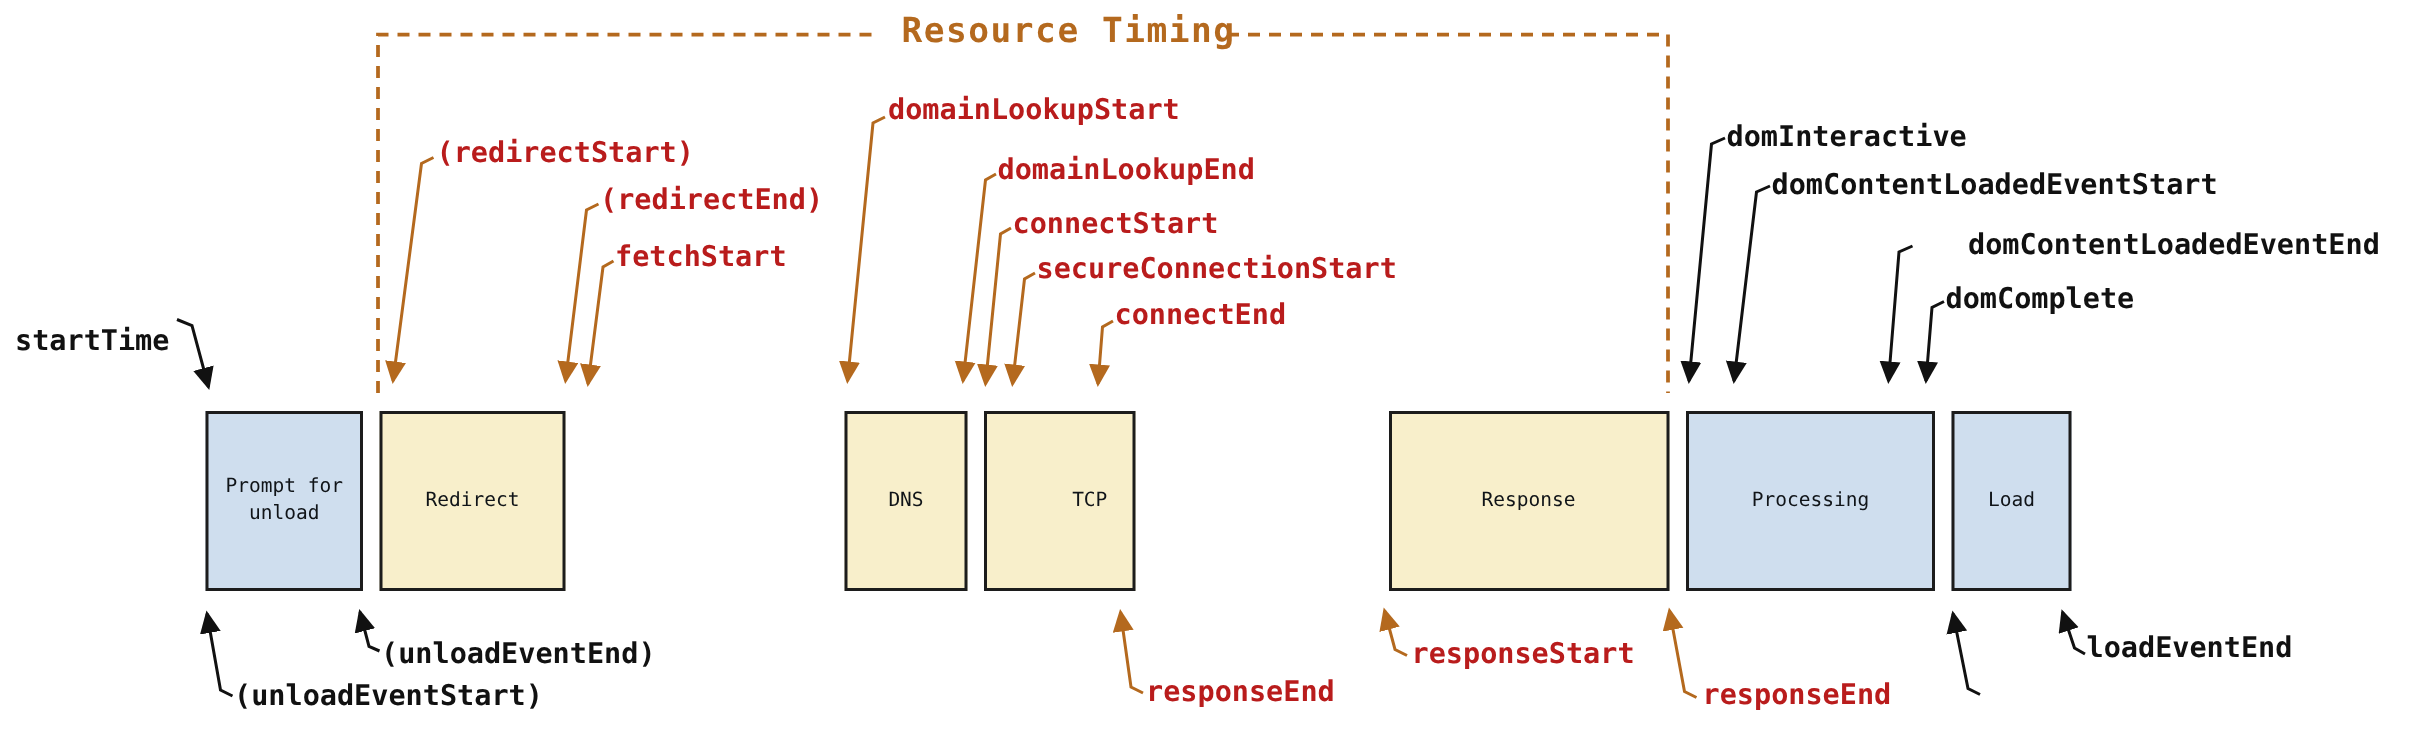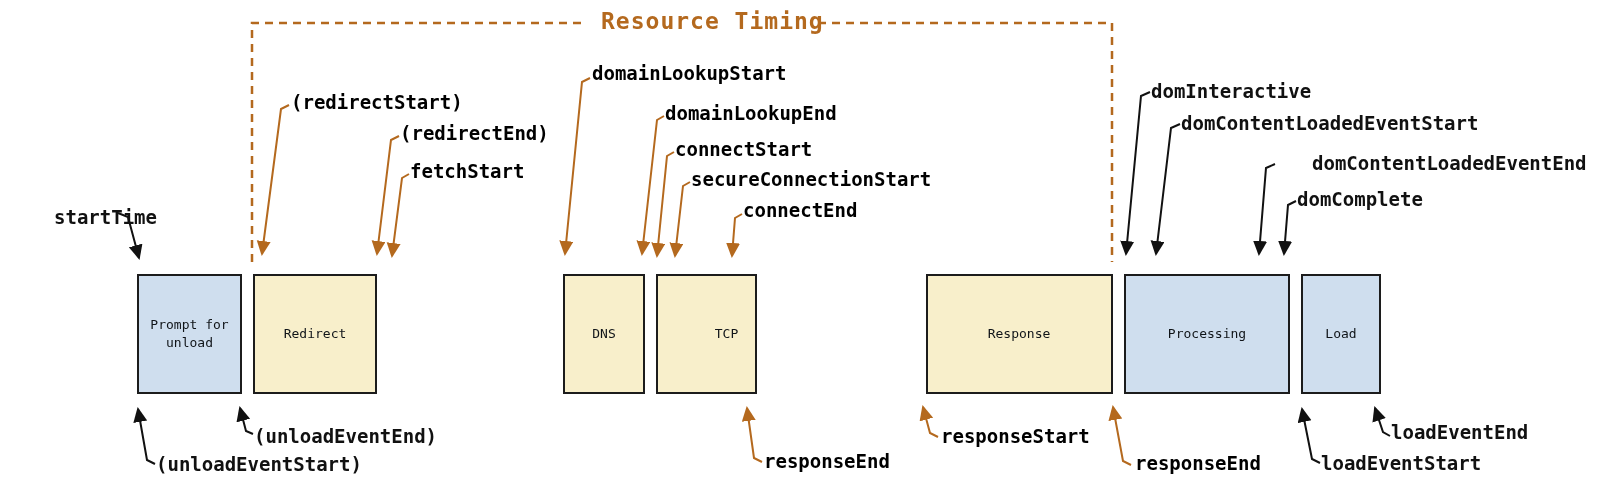--- a/index.html
+++ b/index.html
@@ -23,21 +23,21 @@
   }
   .box.blue{background:#cfdeee;}
   .box.yellow{background:#f8efcb;}
   .ann{
     position:absolute;
     font-size:19px;font-weight:bold;
     white-space:nowrap;
     letter-spacing:0px;
   }
   .ann.black{color:#111111;}
-  .ann.orange{color:#000000;}
+  .ann.orange{color:#b91c1c;}
   #rt-title{
     position:absolute;left:601px;top:8px;
     font-size:23px;font-weight:600;color:#b4691e;
     white-space:nowrap;letter-spacing:1px;
   }
   svg#overlay{position:absolute;left:0;top:0;pointer-events:none;}
   .arrow{fill:none;stroke-width:2px;}
   .arrow.black{stroke:#111111;}
   .arrow.orange{stroke:#b4691e;}
   .bracket{fill:none;stroke:#b4691e;stroke-width:2.5px;stroke-dasharray:8 6;}
@@ -86,34 +86,33 @@
   <div id="rt-title">Resource Timing</div>
 
   <div class="box blue" style="left:137px;width:105px;">Prompt for unload</div>
   <div class="box yellow" style="left:253px;width:124px;">Redirect</div>
   <div class="box yellow" style="left:563px;width:82px;">DNS</div>
   <div class="box yellow" style="left:656px;width:101px;padding-left:44px;">TCP</div>
   <div class="box yellow" style="left:925.5px;width:187px;">Response</div>
   <div class="box blue" style="left:1124px;width:166px;">Processing</div>
   <div class="box blue" style="left:1301px;width:80px;">Load</div>
 
-  <div class="ann black" style="left:10px;top:206px;margin-left:44px;">startTime</div>
+  <div class="ann black" style="left:10px;top:216px;">startTime</div>
   <div class="ann orange" style="left:291px;top:91px;">(redirectStart)</div>
   <div class="ann orange" style="left:400px;top:122px;">(redirectEnd)</div>
   <div class="ann orange" style="left:410px;top:160px;">fetchStart</div>
   <div class="ann orange" style="left:592px;top:62px;">domainLookupStart</div>
   <div class="ann orange" style="left:665px;top:102px;">domainLookupEnd</div>
   <div class="ann orange" style="left:675px;top:138px;">connectStart</div>
   <div class="ann orange" style="left:691px;top:168px;">secureConnectionStart</div>
   <div class="ann orange" style="left:743px;top:199px;">connectEnd</div>
   <div class="ann black" style="left:1151px;top:80px;">domInteractive</div>
   <div class="ann black" style="left:1181px;top:112px;">domContentLoadedEventStart</div>
   <div class="ann black" style="left:1276px;top:152px;margin-left:36px;">domContentLoadedEventEnd</div>
   <div class="ann black" style="left:1297px;top:188px;">domComplete</div>
   <div class="ann black" style="left:156px;top:453px;">(unloadEventStart)</div>
   <div class="ann black" style="left:254px;top:425px;">(unloadEventEnd)</div>
   <div class="ann orange" style="left:764px;top:450px;">responseEnd</div>
   <div class="ann orange" style="left:941px;top:425px;">responseStart</div>
   <div class="ann orange" style="left:1135px;top:452px;">responseEnd</div>
-  <div class="ann black" style="left:1321px;top:452px;">loadEventStart</div>
   <div class="ann black" style="left:1391px;top:421px;">loadEventEnd</div>
 
 </div>
 
 </body></html>

